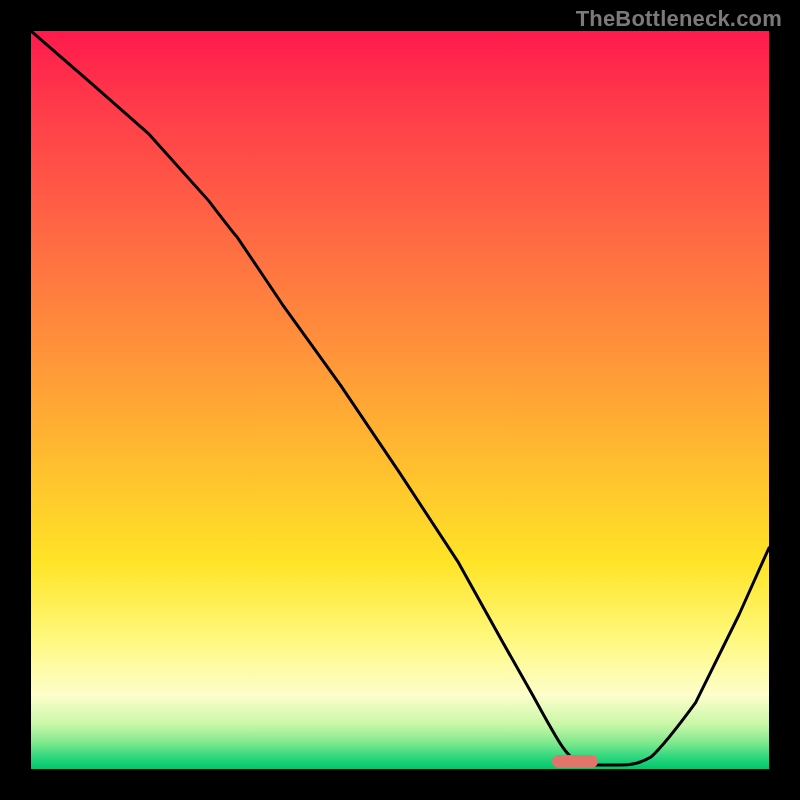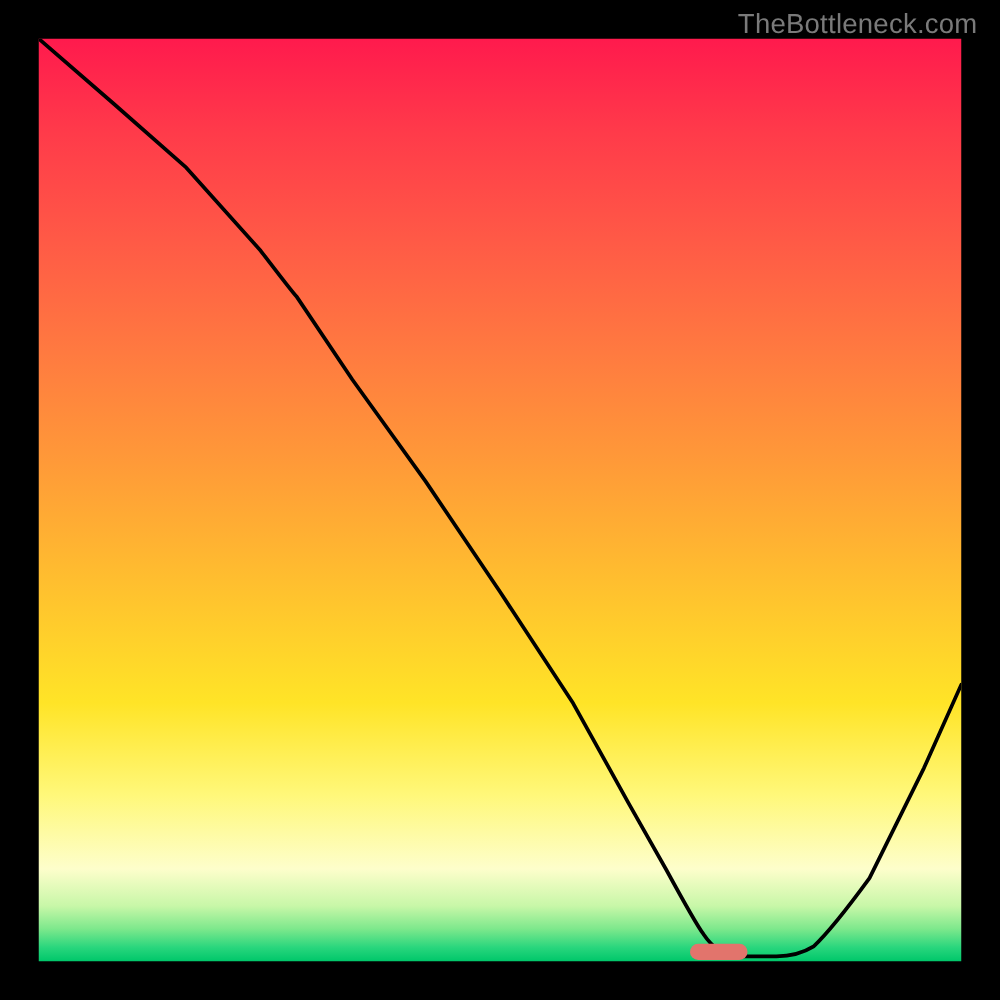--- a/index.html
+++ b/index.html
@@ -10,21 +10,21 @@
     position: relative;
     font-family: Arial, Helvetica, sans-serif;
     overflow: hidden;
   }
   .watermark {
     position: absolute;
     top: 6px;
     right: 18px;
     color: #7a7a7a;
     font-size: 22px;
-    font-weight: 400;
+    font-weight: 700;
     letter-spacing: 0.2px;
     z-index: 10;
   }
   .plot {
     position: absolute;
     left: 28px;
     top: 28px;
     width: 744px;
     height: 744px;
     border: 3px solid #000; 

